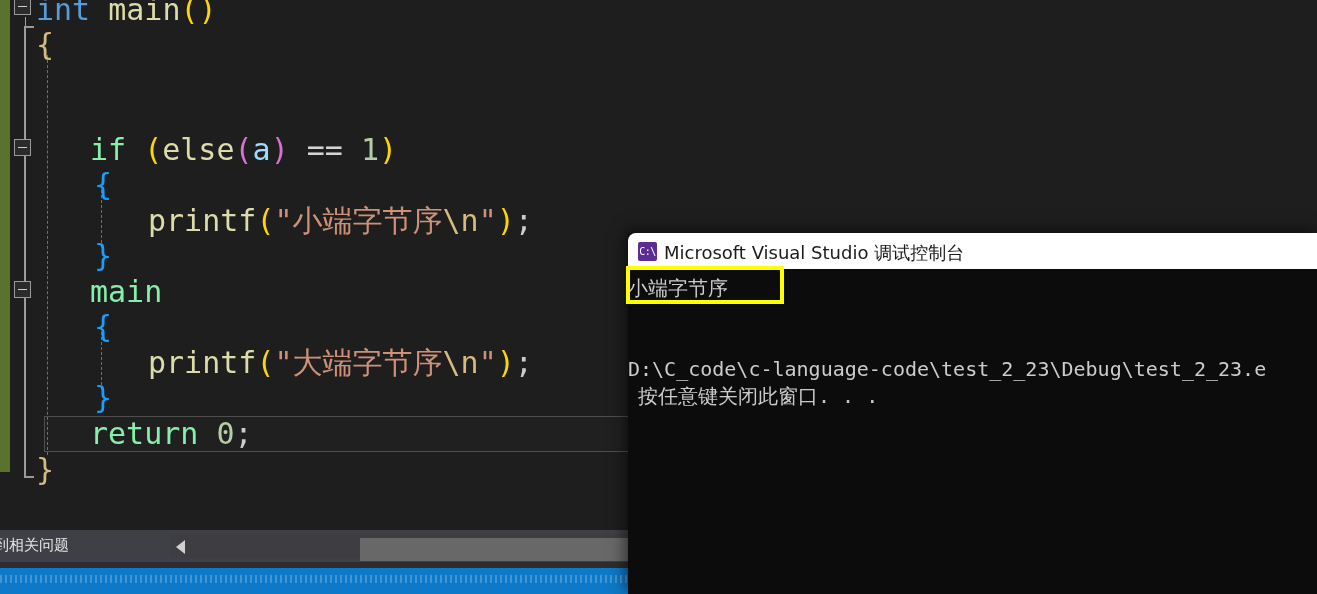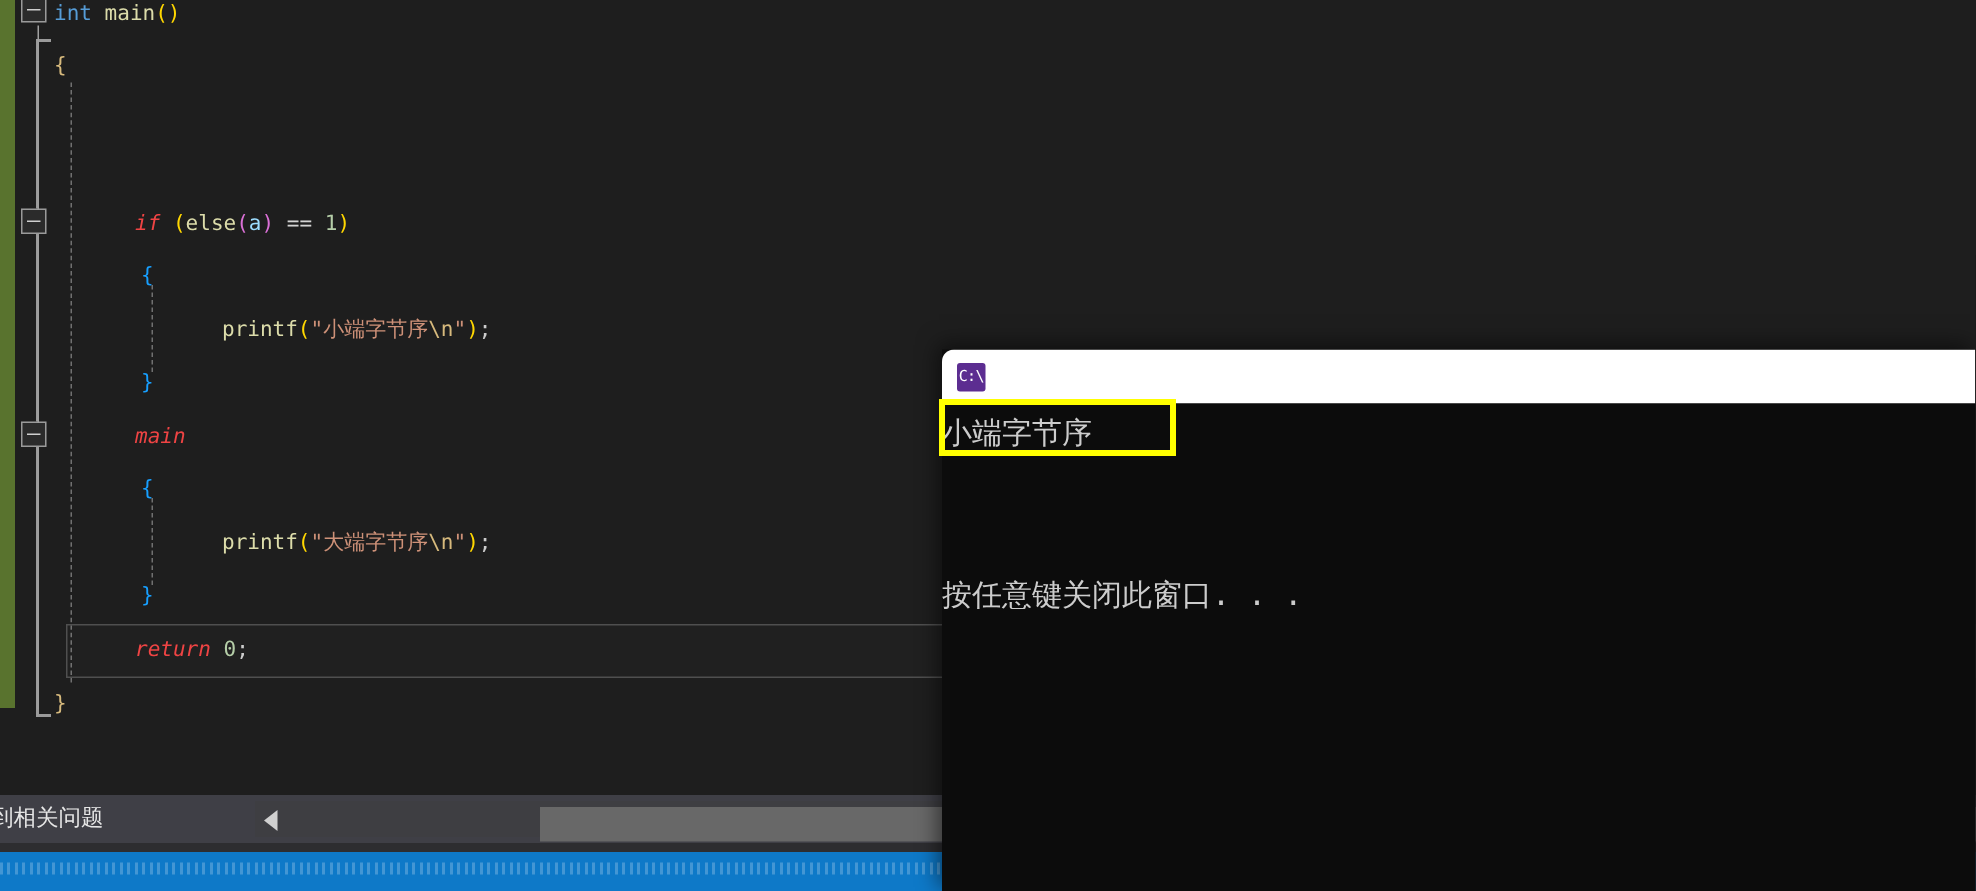--- a/index.html
+++ b/index.html
@@ -42,35 +42,35 @@
     background: #1e1e1e;
   }
 
   
   .code-layer {
     position: absolute;
     left: 0; top: 0;
     width: 1317px;
     height: 530px;
     font-family: "DejaVu Sans Mono", "Liberation Mono", monospace;
-    font-size: 14px;
+    font-size: 30px;
     line-height: 35.3px;
     white-space: pre;
   }
   .code-line {
     position: absolute;
     left: 0;
     height: 35.3px;
     line-height: 35.3px;
     white-space: pre;
   }
 
   
   .t-key      { color: #569cd6; }   
-  .t-ctrl     { color: #ef4444; font-style: italic; }   
+  .t-ctrl     { color: #86efac; }   
   .t-func     { color: #dcdcaa; }   
   .t-var      { color: #9cdcfe; }   
   .t-num      { color: #b5cea8; }   
   .t-punct    { color: #cccccc; }
   .t-brace-y  { color: #d7ba7d; }
   .t-paren1   { color: #ffd700; }
   .t-paren2   { color: #da70d6; }
   .t-paren3   { color: #179fff; }
   .t-str      { color: #ce9178; }
   .t-esc      { color: #d7ba7d; }
@@ -335,24 +335,26 @@
   </div>
   <div id="panel-gap"></div>
 
   <div id="status-bar">
     <div id="status-texture"></div>
   </div>
 
   <div id="console-window">
     <div id="console-titlebar">
       <div id="console-icon">C:\</div>
+      <div id="console-title">Microsoft Visual Studio 调试控制台</div>
     </div>
     <div id="console-body">
       <div class="console-line" style="left:0px; top:6px;">小端字节序</div>
       <div class="console-line" style="left:0px; top:33px;"></div>
-      <div class="console-line" style="left:0px; top:114px;">按任意键关闭此窗口. . .</div>
+      <div class="console-line" style="left:0px; top:87px;">D:\C_code\c-language-code\test_2_23\Debug\test_2_23.e</div>
+      <div class="console-line" style="left:10px; top:114px;">按任意键关闭此窗口. . .</div>
     </div>
   </div>
 
   <div id="highlight-box"></div>
 
 
 </div>
 
 </body></html>

